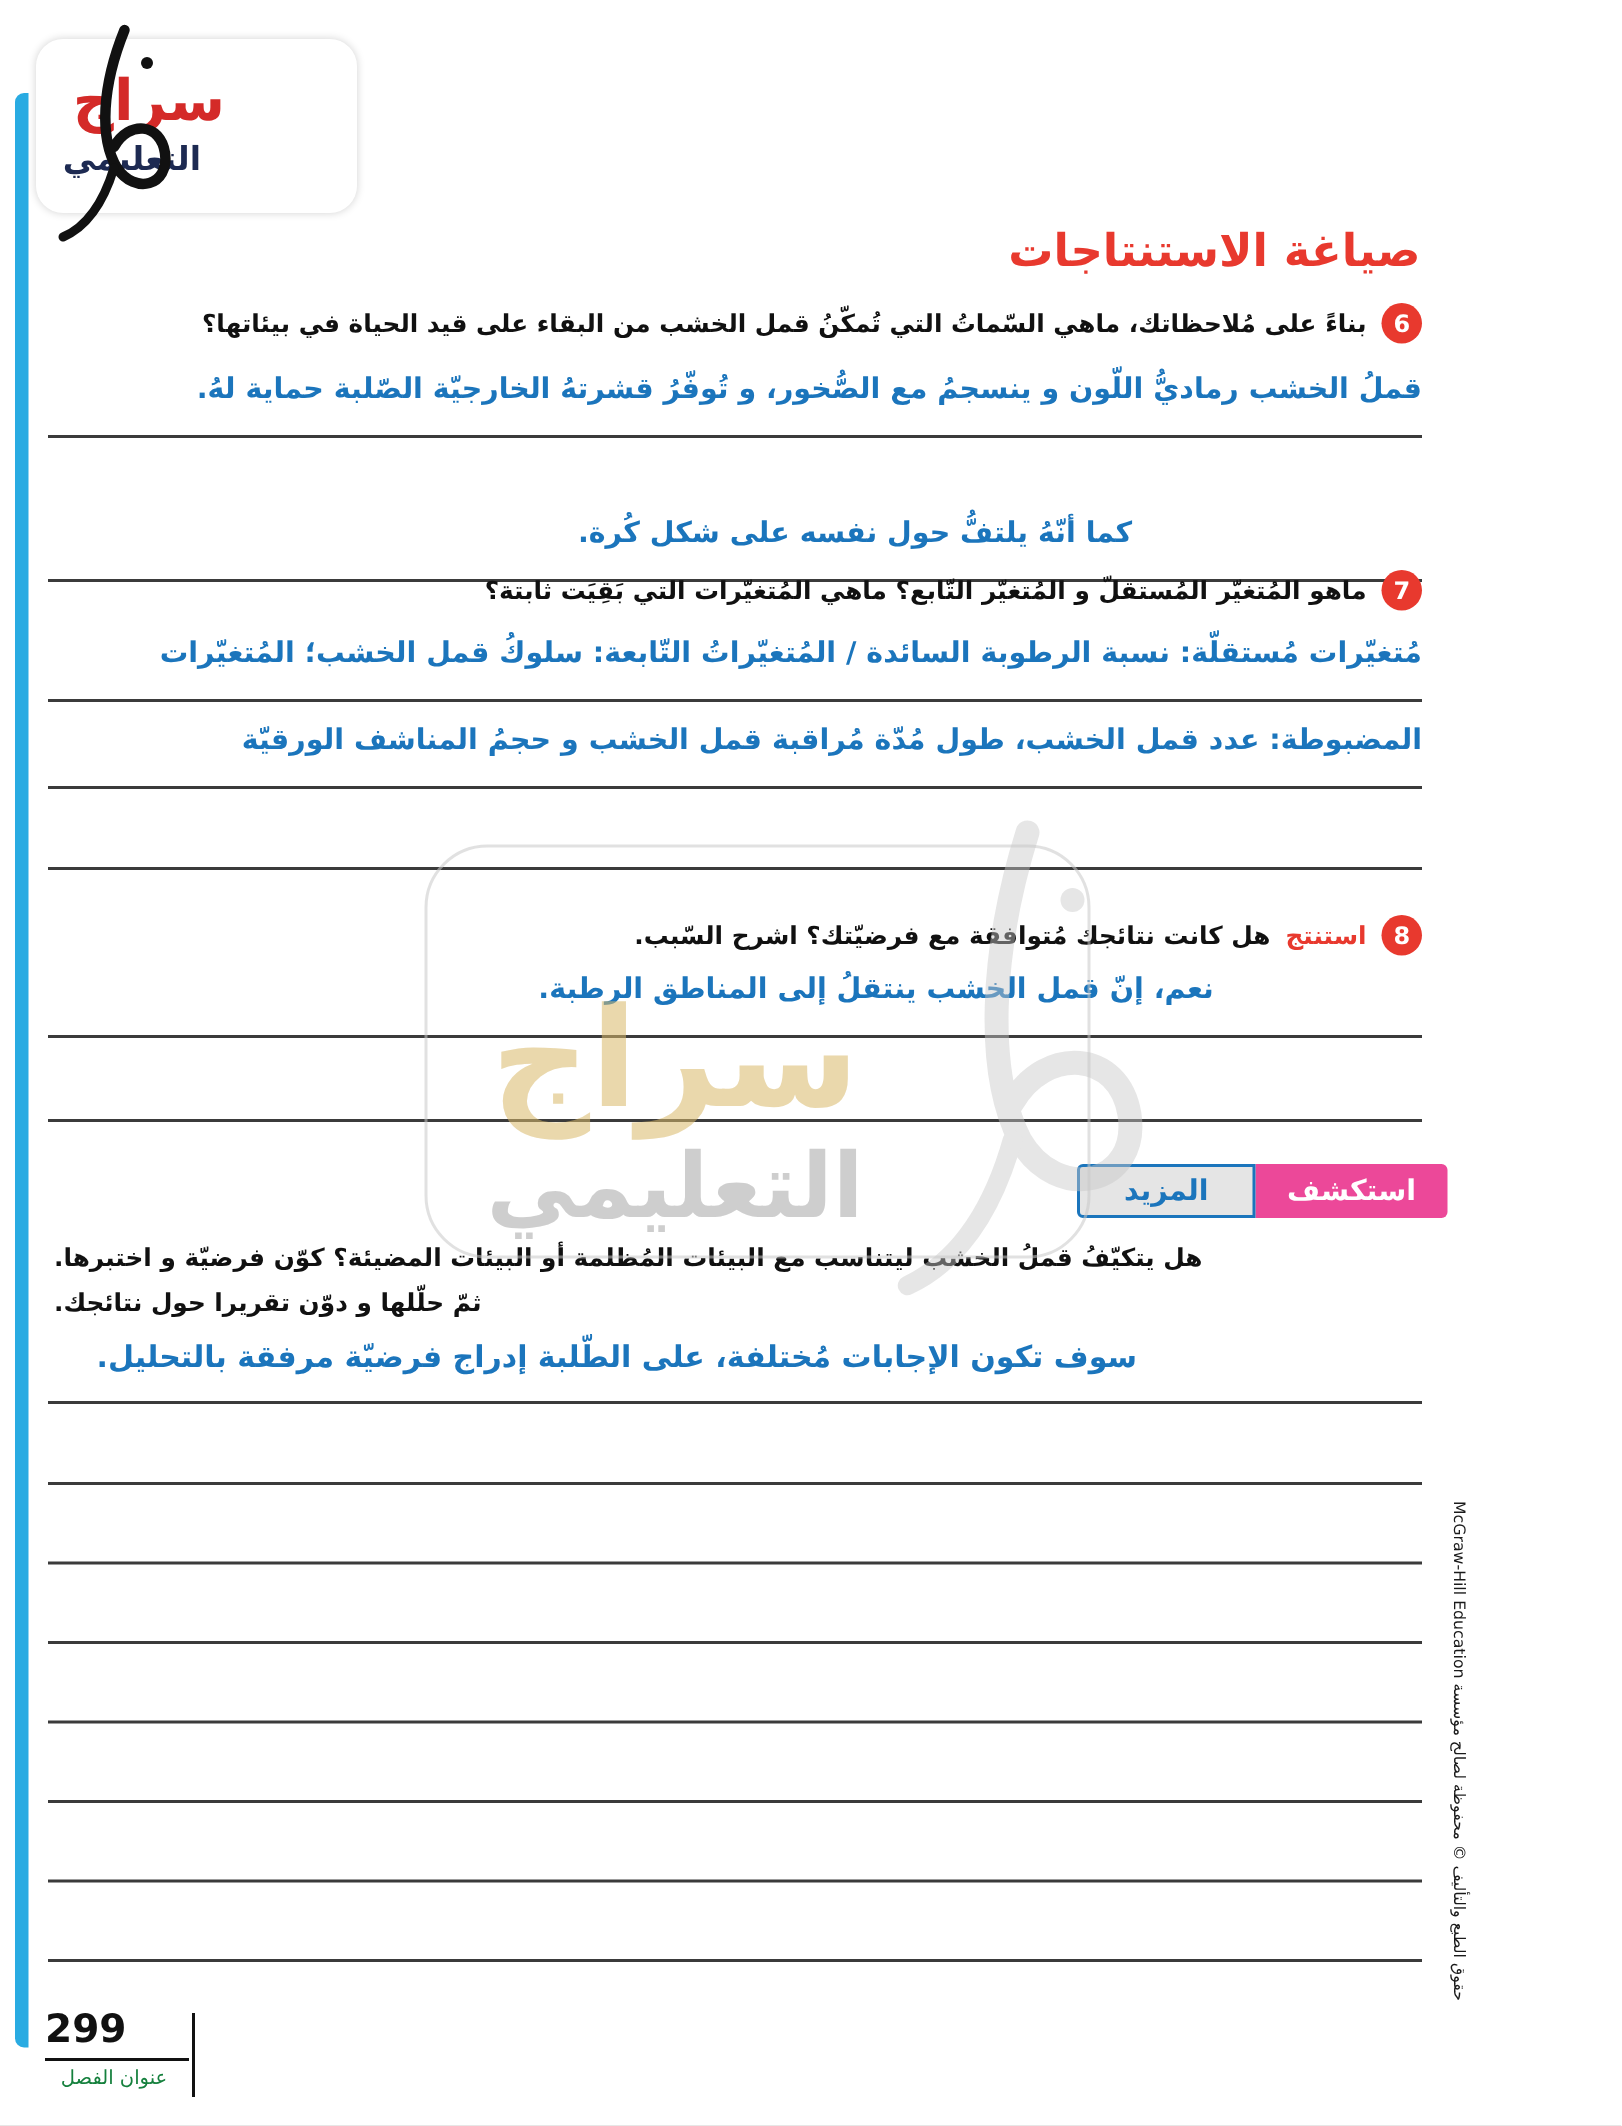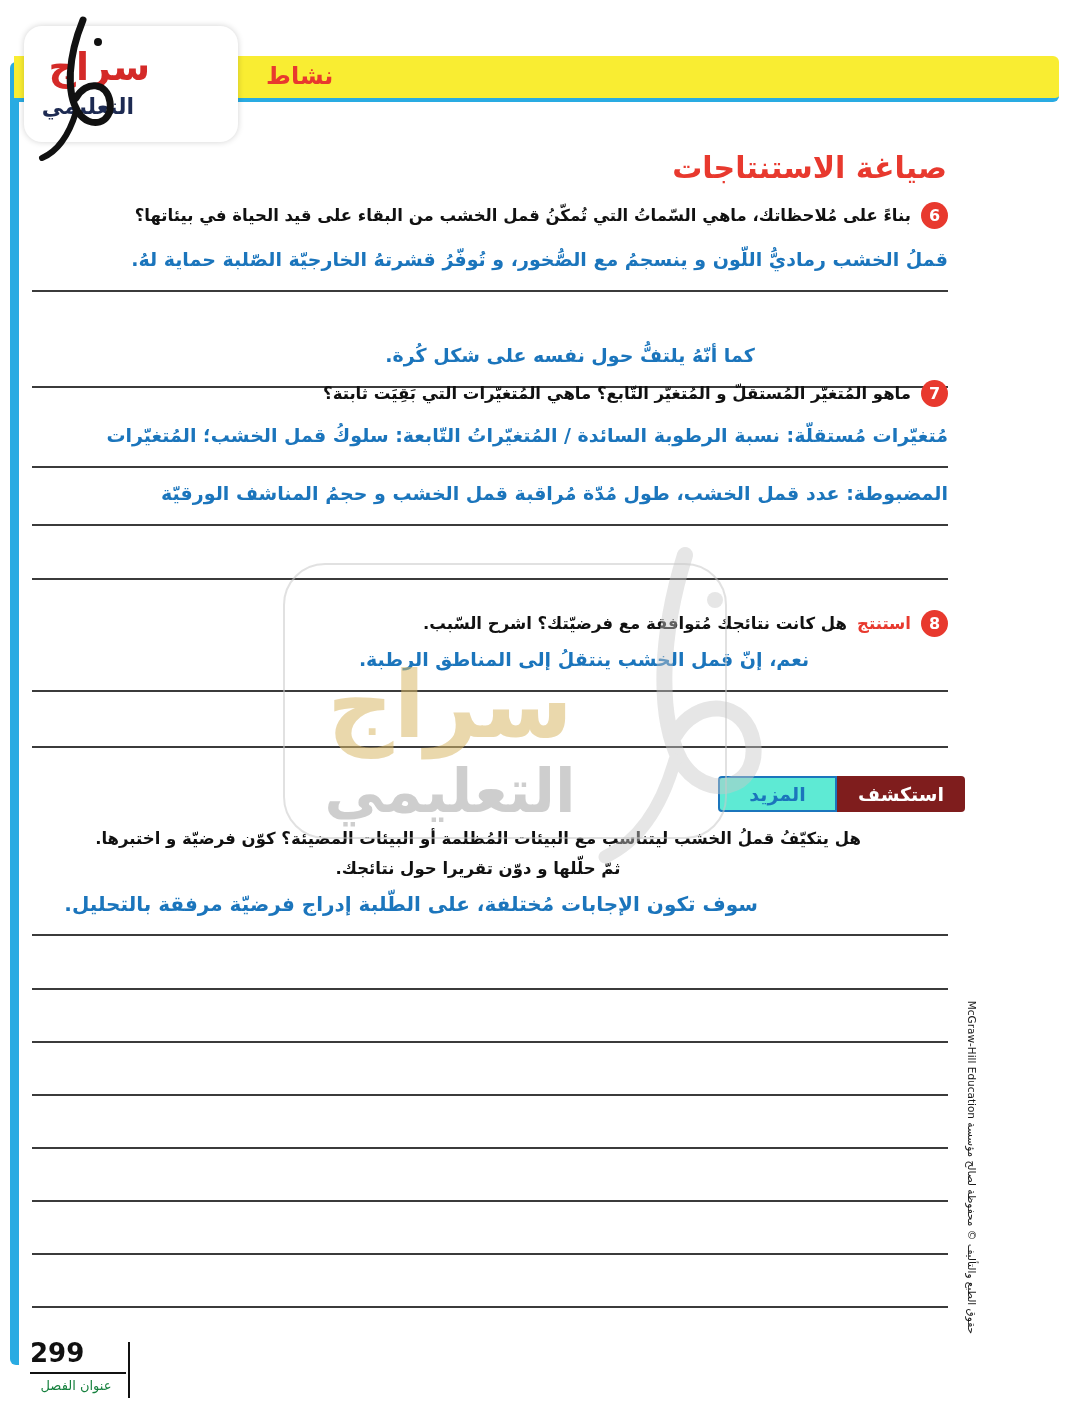--- a/index.html
+++ b/index.html
@@ -67,34 +67,34 @@
   .rule{
     position:absolute;left:32px;width:916px;height:0;
     border-top:2px solid #3b3b3b;
   }
   
   .explore-tab{
     position:absolute;left:718px;top:776px;width:247px;height:36px;
     display:flex;flex-direction:row;
   }
   .explore-tab .seg-primary{
-    background:#7f1d1d;color:#ffffff;font-size:19px;font-weight:bold;
+    background:#ec4899;color:#ffffff;font-size:19px;font-weight:bold;
     display:flex;align-items:center;justify-content:center;
     flex:0 0 128px;border-radius:0 4px 4px 0;
   }
   .explore-tab .seg-secondary{
-    background:#5eead4;color:#1b75bc;font-size:19px;font-weight:bold;
+    background:#e5e5e5;color:#1b75bc;font-size:19px;font-weight:bold;
     border:2px solid #1b75bc;box-sizing:border-box;
     display:flex;align-items:center;justify-content:center;
     flex:1 1 auto;border-radius:4px 0 0 4px;text-align:center;
   }
   .explore-par{
-    position:absolute;left:20px;width:916px;top:824px;
+    position:absolute;left:36px;width:916px;top:824px;
     color:#111;font-size:16.5px;font-weight:bold;line-height:30px;
-    text-align:center;
+    text-align:left;
   }
   .explore-ans{
     position:absolute;left:32px;width:916px;height:44px;top:892px;
     border-bottom:2px solid #3b3b3b;box-sizing:border-box;
     color:#1b75bc;font-size:20px;font-weight:600;
     text-align:right;padding-left:0;padding-right:190px;
   }
   
   .copyright-vertical{
     position:absolute;left:978px;top:922px;width:412px;height:16px;
@@ -134,23 +134,20 @@
     color:#9f9f9f;font-size:60px;font-weight:bold;opacity:.5;text-align:center;
   }
   .wm-calligraphy{position:absolute;left:565px;top:545px;opacity:.45;}
 </style>
 </head>
 <body>
 
 <div class="page">
 
   <div class="accent-bar"></div>
-  <div class="banner">
-    <span class="banner-title">نشاط</span>
-  </div>
 
   <div class="logo-box">
     <div class="logo-title">سراج</div>
     <div class="logo-subtitle">التعليمي</div>
     <svg class="logo-calligraphy" width="100" height="150" viewBox="0 0 100 150">
       <path d="M55 8 C40 45 38 80 50 100 C62 118 85 112 82 90 C79 70 58 68 48 86" fill="none" stroke="#111" stroke-width="7" stroke-linecap="round"></path>
       <path d="M48 100 C40 126 28 140 14 146" fill="none" stroke="#111" stroke-width="6" stroke-linecap="round"></path>
       <circle cx="70" cy="30" r="4" fill="#111"></circle>
     </svg>
   </div>

